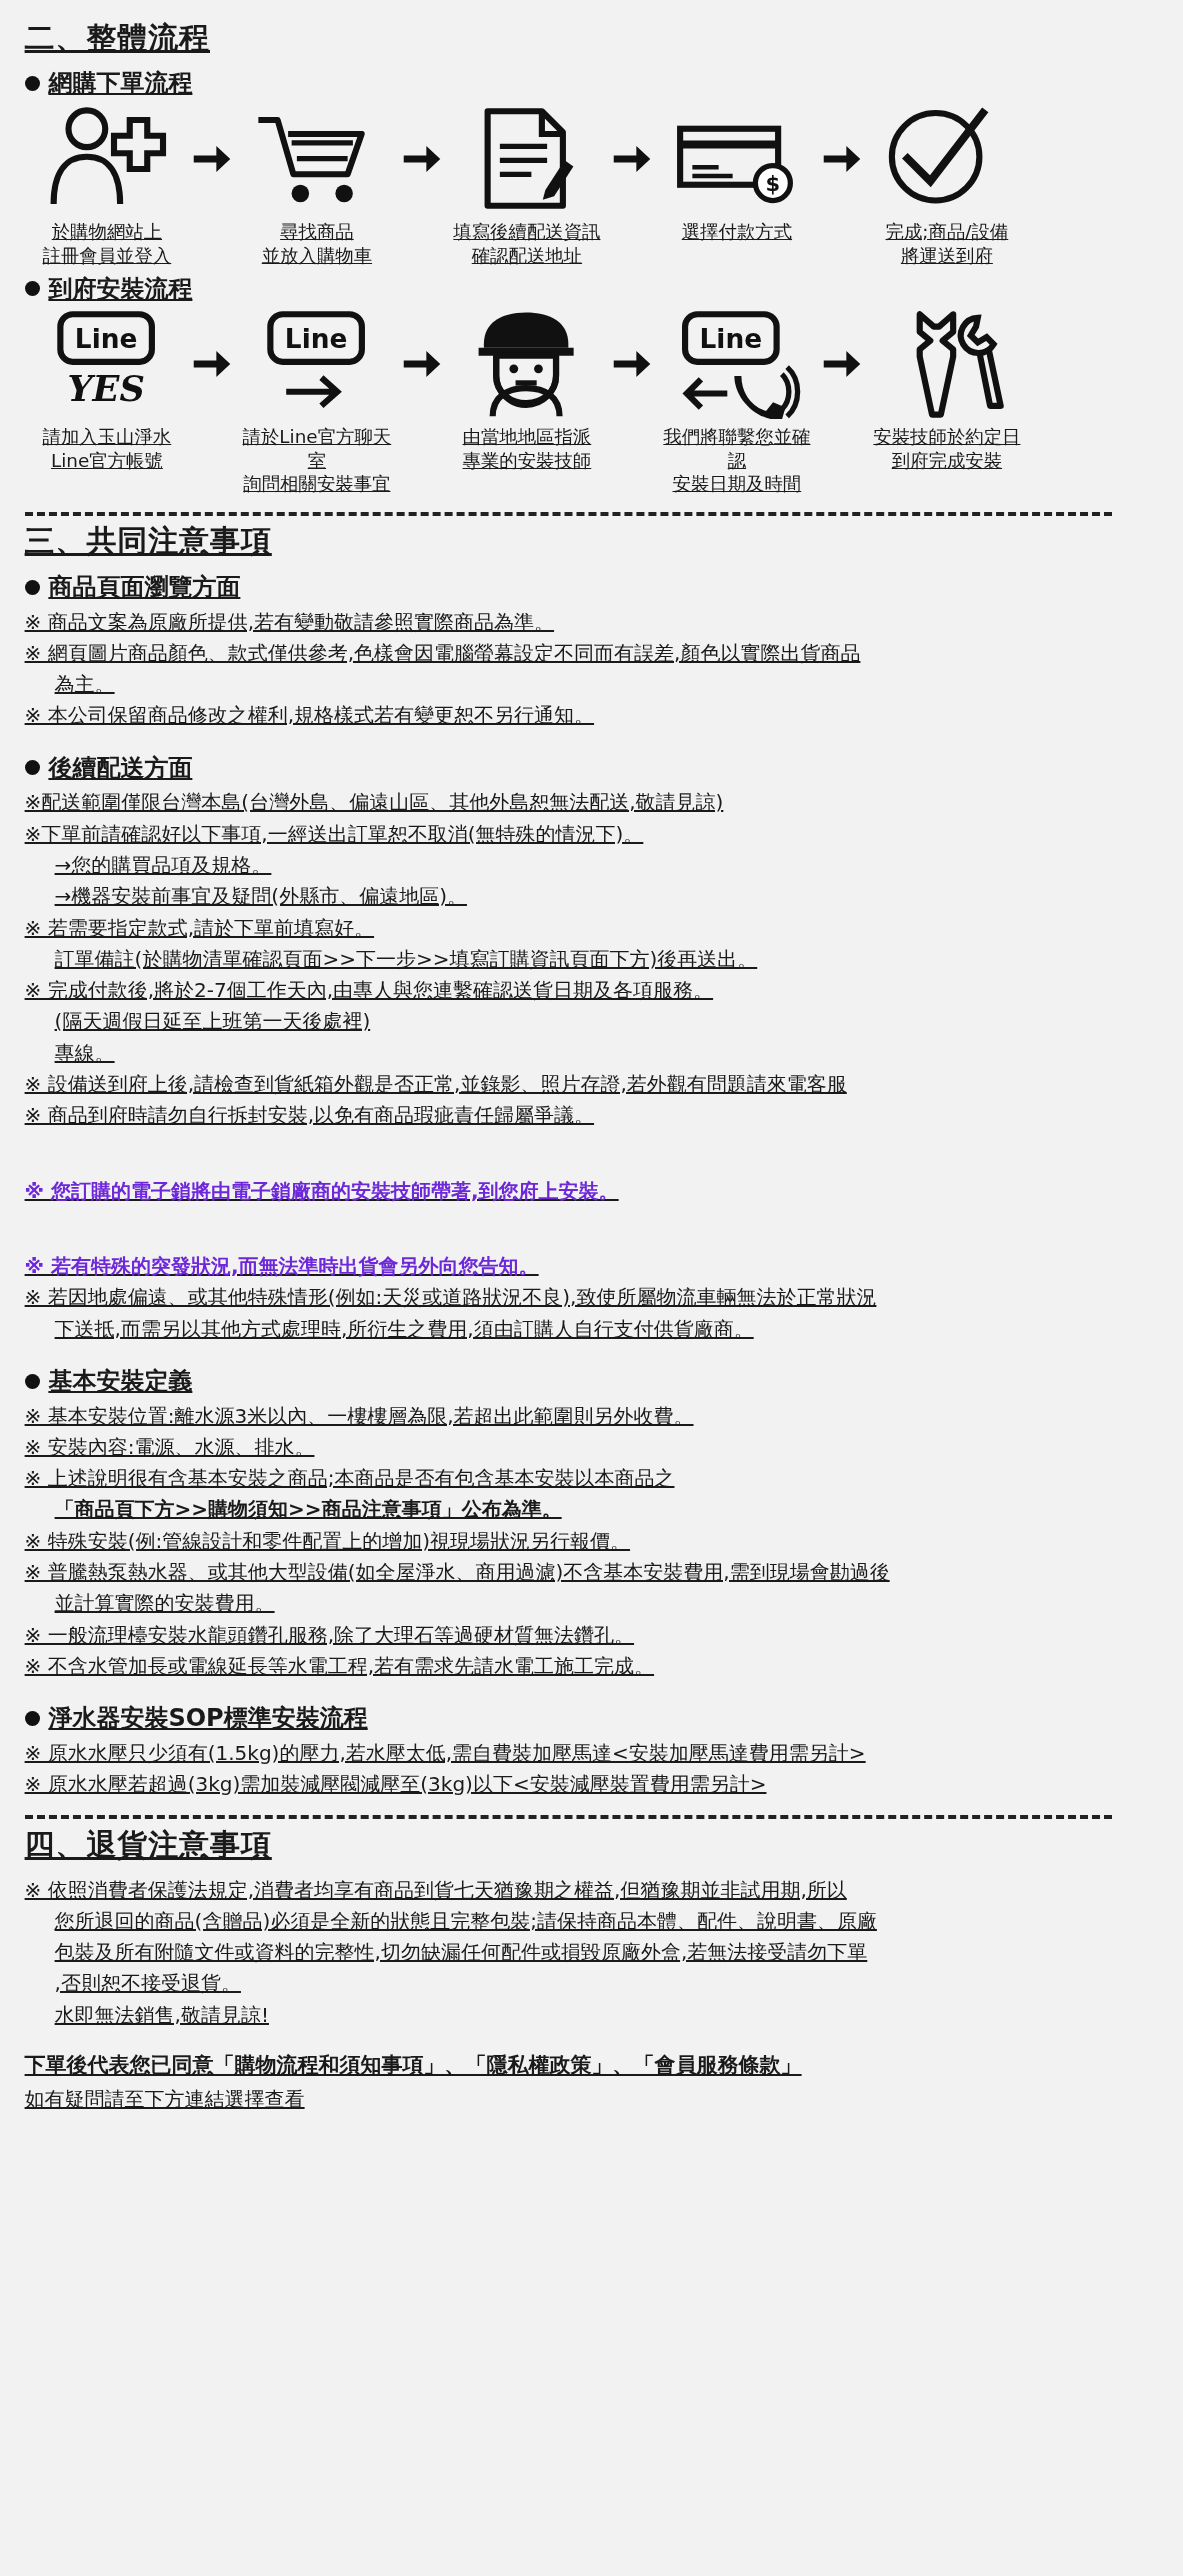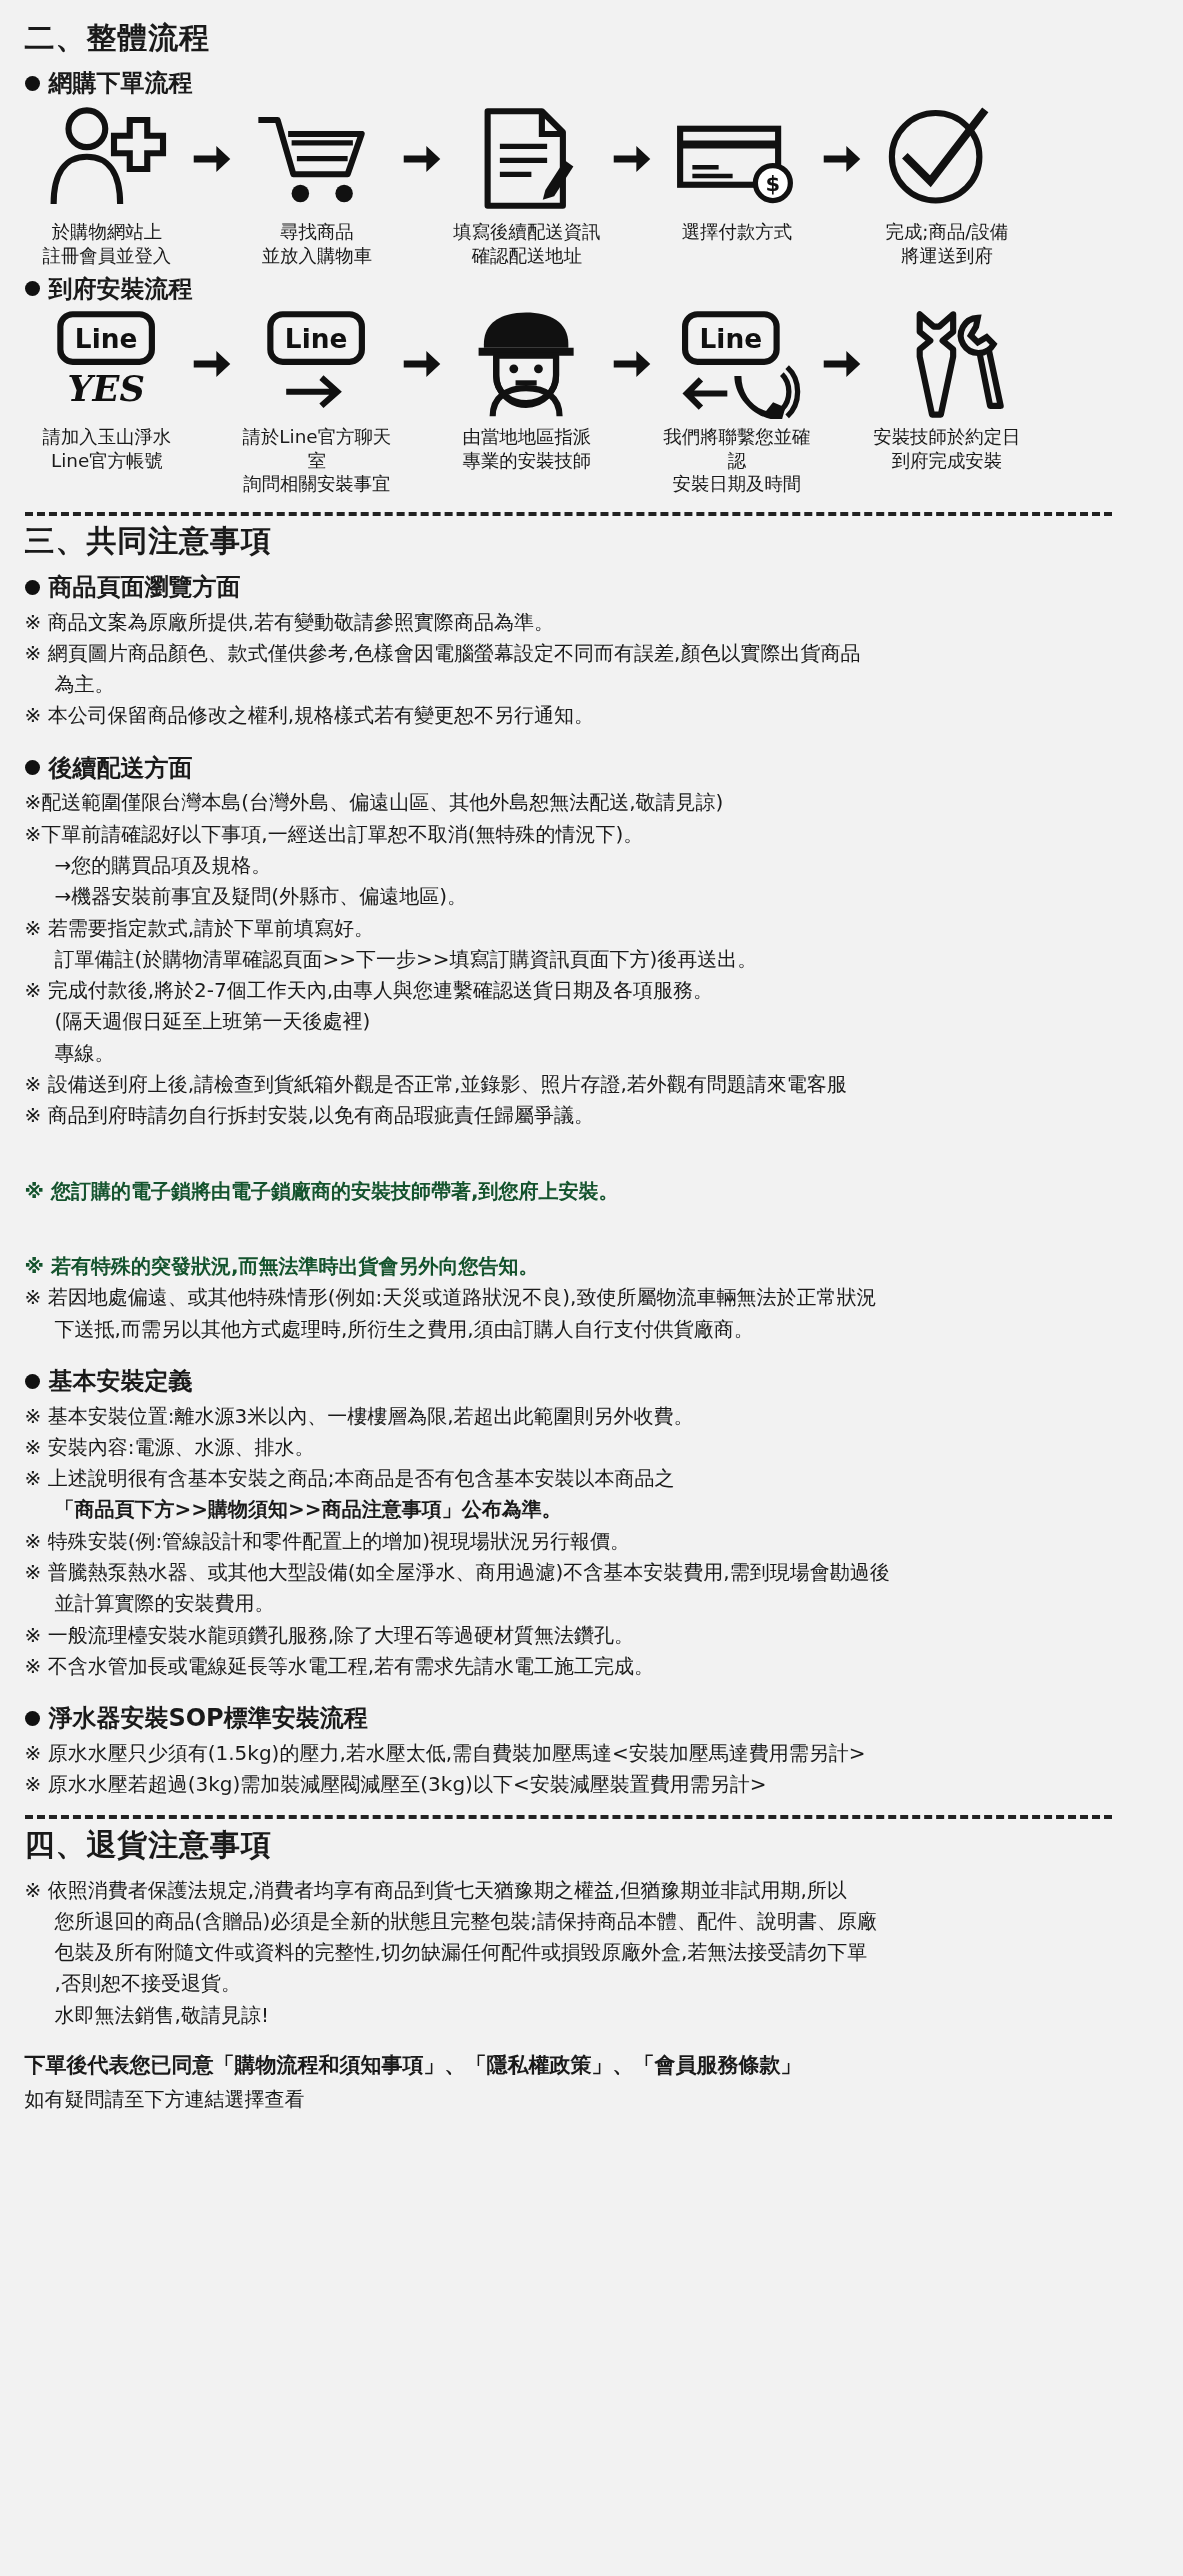--- a/index.html
+++ b/index.html
@@ -2,21 +2,21 @@
 <html style="font-size:14px"><head>
 <meta charset="utf-8">
 <style>
   html,body{margin:0;padding:0;background:#f2f2f2;}
   body{
     width:1184px;
     font-family:"DejaVu Sans","Liberation Sans",sans-serif;
     color:#1a1a1a;
     -webkit-font-smoothing:antialiased;
   }
-  .page{width:1137px;min-height:2576px;box-sizing:border-box;padding:12.3px 24.6px 35px 24.6px;position:relative;}
+  .page{width:1137px;min-height:2576px;box-sizing:border-box;padding:12.3px 24.6px 35px 24.6px;position:relative;text-decoration:underline;}
 
   h2.section{
     font-size:30px;font-weight:bold;letter-spacing:0.9px;margin:5.3px 0 8.8px 0;
   }
   .bullet-head{
     display:flex;align-items:center;gap:8.8px;font-size:24px;font-weight:bold;margin:5.3px 0 3.5px 0;
   }
   .dot{width:15px;height:15px;border-radius:50%;background:#111;display:inline-block;flex:0 0 auto;}
 
   
@@ -42,21 +42,21 @@
   .dashed{
     border:0;border-top:4.4px dashed #222;margin:16px 0 5.3px 0;
   }
 
   
   .block{margin:0 0 3.5px 0;}
   .note{
     font-size:20px;line-height:1.52;margin:0.9px 0;white-space:pre-wrap;
   }
   .note.indent1{padding-left:30px;}
-  .red{color:#14532d;font-weight:bold;margin-top:45px;}
+  .red{color:#6d28d9;font-weight:bold;margin-top:45px;}
   .b{font-weight:bold;}
   .spacer{height:12.3px;}
 
   .footer{
     margin-top:19.3px;font-size:21px;line-height:1.6;text-align:left;
   }
   .footer .line1{font-weight:bold;}
   .footer .line2{font-size:20px;}
 
   .flow-wrap{margin-left:1.8px;}

